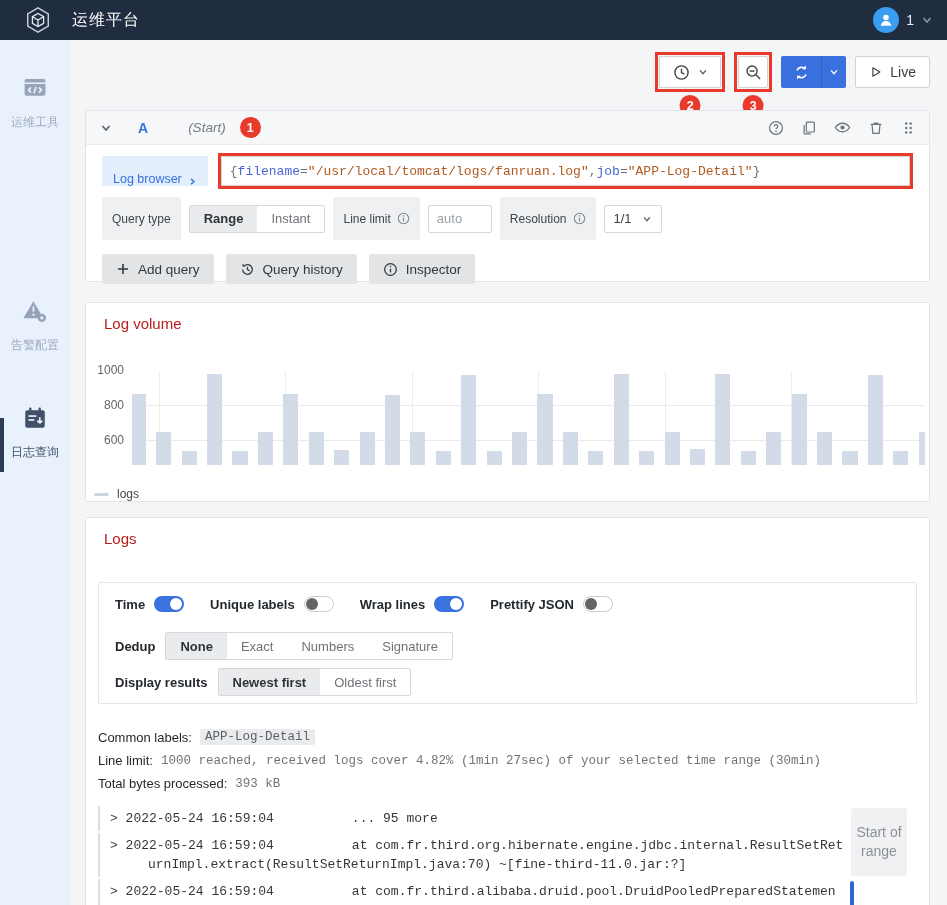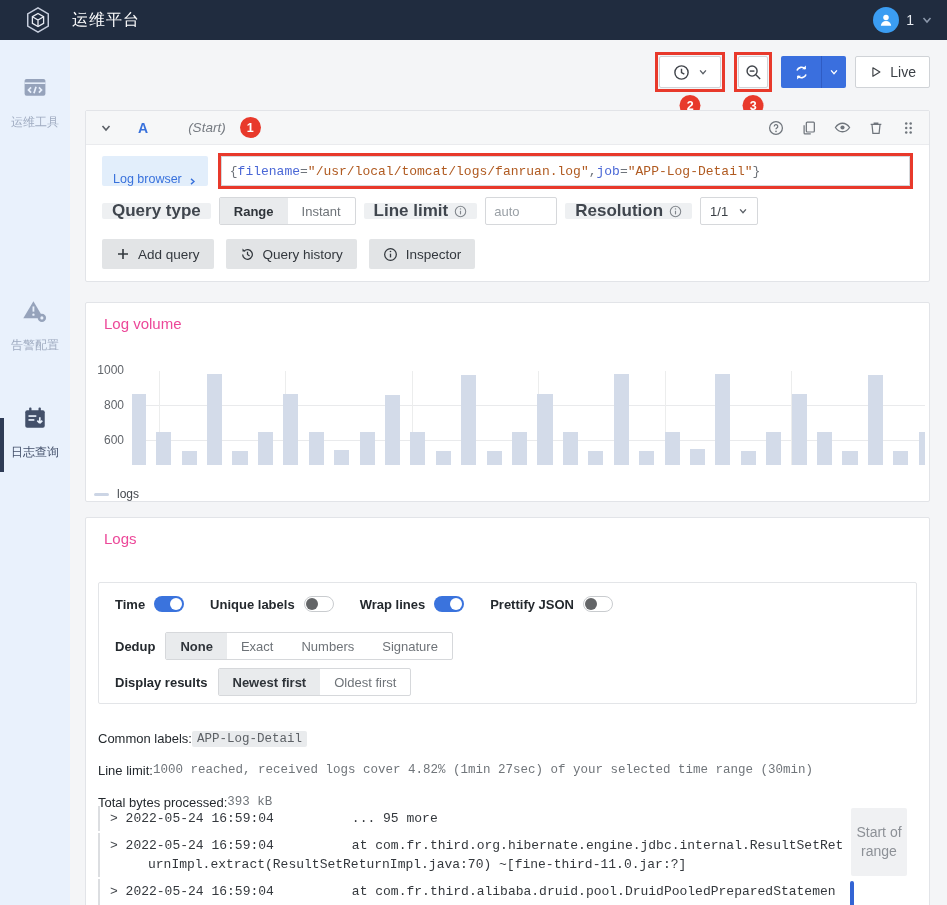--- a/index.html
+++ b/index.html
@@ -57,36 +57,36 @@
   .q-body { padding:8px 16px 0 16px; }
   .q-row { display:flex; align-items:center; }
   .log-browser { height:30px; display:flex; align-items:flex-end; gap:6px; background:#e2eefb; color:#3871dc;
     border:none; border-radius:2px; padding:0 11px; font-size:12.5px; font-weight:500; cursor:pointer; }
   .expr-redbox { flex:1; margin-left:10px; border:3px solid #e8392b; }
   .query-input { height:30px; background:#fff; border:1px solid #d5d8db; display:flex; align-items:center; padding:0 8px;
     font-family:"Liberation Mono","DejaVu Sans Mono",monospace; font-size:13px; white-space:pre; cursor:text; }
   .tok-punct { color:#6f747b; } .tok-operator { color:#6f747b; }
   .tok-label { color:#4a67d6; } .tok-string { color:#b05a20; }
   .q-opts { display:flex; align-items:center; margin-top:8px; gap:8px; }
-  .chip { height:16px; display:flex; align-items:center; gap:6px; background:#eef0f2; color:#40464e;
-    font-size:17px; font-weight:700; padding:0 10px; border-radius:2px; }
+  .chip { height:43px; display:flex; align-items:center; gap:6px; background:#eef0f2; color:#40464e;
+    font-size:12px; font-weight:400; padding:0 10px; border-radius:2px; }
   .segmented { display:flex; height:28px; border:1px solid #d6d8db; border-radius:2px; background:#fff; overflow:hidden; }
   .seg-opt { padding:0 14px; display:flex; align-items:center; font-size:13px; color:#6e7378; cursor:pointer; }
   .seg-opt.selected { background:#e9ebed; color:#2f343a; font-weight:700; }
-  .txt { width:72px; height:28px; border:1px solid #d6d8db; border-radius:2px; padding:0 8px; font-size:13px; color:#3a3f45; }
+  .txt { width:64px; height:28px; border:1px solid #d6d8db; border-radius:2px; padding:0 8px; font-size:13px; color:#3a3f45; }
   .txt::placeholder { color:#9aa0a6; }
   .selectbox { height:28px; display:flex; align-items:center; gap:10px; border:1px solid #d6d8db; border-radius:2px;
     background:#fff; padding:0 9px; font-size:13px; color:#3a3f45; cursor:pointer; }
   .q-actions { display:flex; gap:12px; margin-top:14px; }
   .gray-btn { height:30px; display:flex; align-items:center; gap:8px; background:#e2e4e6; border:none; border-radius:2px;
     padding:0 14px; font-size:13.5px; font-weight:500; color:#33383e; cursor:pointer; }
 
   
   .volume-panel { top:262px; height:200px; }
-  .p-title { position:absolute; left:18px; top:12px; font-size:15px; font-weight:500; color:#ec4899; }
+  .p-title { position:absolute; left:18px; top:12px; font-size:15px; font-weight:500; color:#b91c1c; }
   .chart { position:absolute; left:0; top:0; right:0; bottom:0; }
   .ylabels { position:absolute; left:0; top:68px; width:40px; height:94px; }
   .ylabel { position:absolute; right:2px; font-size:12px; color:#61656b; }
   .plot { position:absolute; left:46px; right:4px; top:68px; height:94px; overflow:hidden; }
   .hline { position:absolute; left:0; right:0; height:1px; background:#e9eaec; }
   .vline { position:absolute; top:0; bottom:0; width:1px; background:#eceded; }
   .bar { position:absolute; bottom:0; background:#d3dbe9; }
   .xlabels { position:absolute; left:46px; right:4px; top:167px; height:16px; }
   .xlabel { position:absolute; transform:translateX(-50%); font-size:12px; color:#61656b; white-space:nowrap; }
   .legend { position:absolute; left:8px; top:184px; display:flex; align-items:center; gap:8px; }
@@ -102,21 +102,21 @@
   .ctrl-row.r3 { top:85px; }
   .toggle-wrap { display:flex; align-items:center; gap:9px; }
   .ctrl-label { font-size:13px; font-weight:700; color:#24292e; margin-right:10px; }
   .toggle { width:30px; height:16px; border-radius:9px; position:relative; cursor:pointer; }
   .toggle.on { background:#3a73dd; }
   .toggle.off { background:#fff; border:1px solid #c9cccf; }
   .knob { position:absolute; top:2px; width:12px; height:12px; border-radius:50%; }
   .toggle.on .knob { right:2px; background:#fff; }
   .toggle.off .knob { left:1px; top:1px; background:#636567; }
   .log-meta { position:absolute; left:12px; top:204px; right:12px; }
-  .meta-line { height:23px; display:flex; align-items:flex-start; gap:0;margin-top:9px; }
+  .meta-line { height:23px; display:flex; align-items:flex-end; gap:8px; }
   .meta-label { font-size:13px; color:#24292e; }
   .meta-value { font-family:"Liberation Mono","DejaVu Sans Mono",monospace; font-size:12.5px; color:#70757a; }
   .meta-value.chipv { background:#e9ebed; padding:1px 5px; border-radius:2px; color:#5d6166; }
   .log-rows { position:absolute; left:12px; top:288px; right:84px; }
   .log-row { border-left:2px solid #dcdee1; padding:3px 0 3px 10px; margin-bottom:2px; cursor:pointer; }
   .log-line { font-family:"Liberation Mono","DejaVu Sans Mono",monospace; font-size:13px; color:#34383d;
     line-height:19px; white-space:pre-wrap; word-break:break-all; padding-left:38px; text-indent:-38px; }
   .log-caret { color:#45494e; }
   .range-box { position:absolute; right:22px; top:290px; width:56px; height:68px; background:#f0f1f3; border-radius:2px;
     color:#8d9197; font-size:14px; line-height:19px; text-align:center; display:flex; align-items:center; justify-content:center; }

